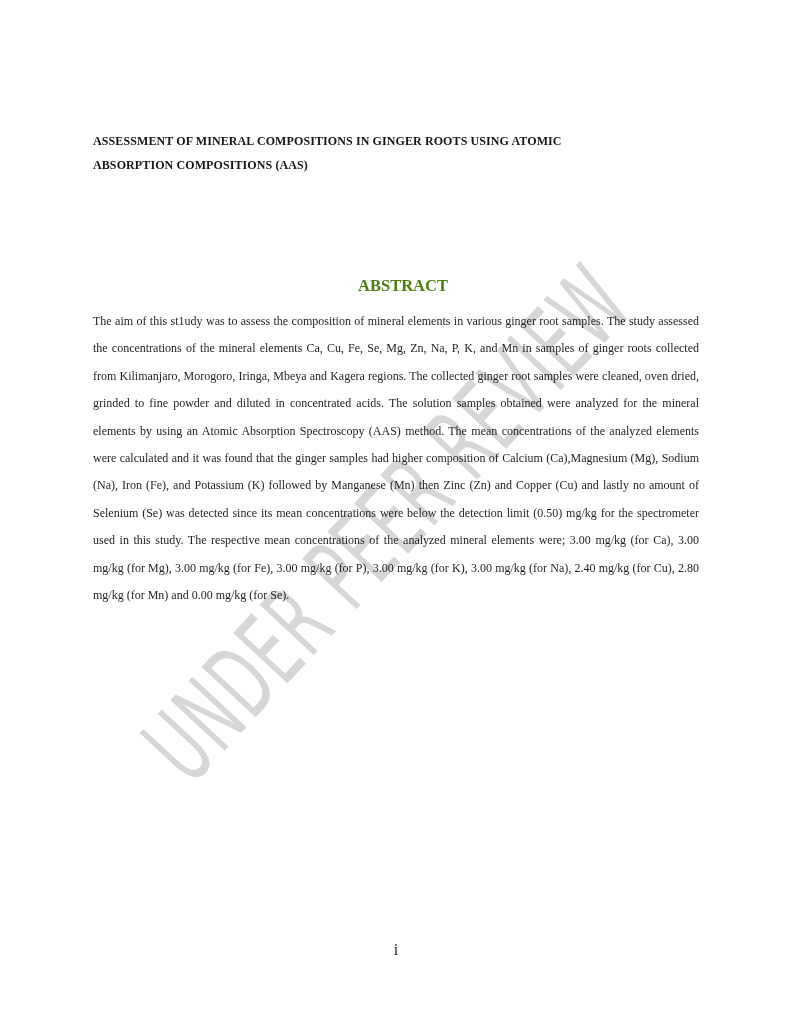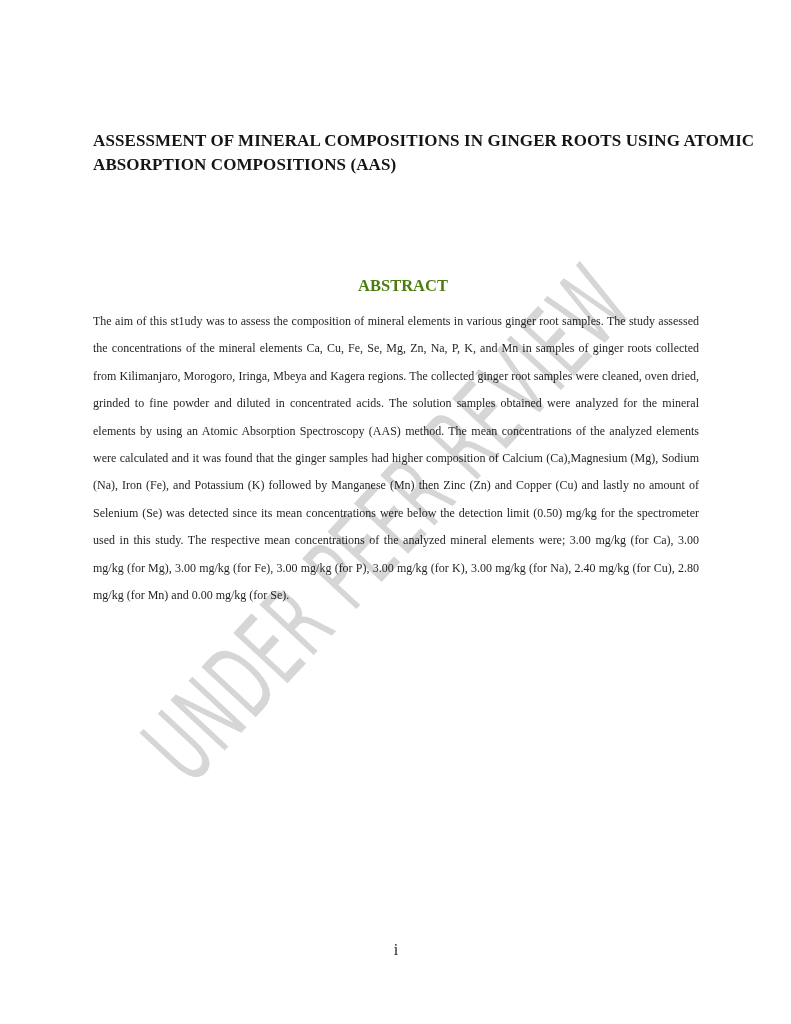--- a/index.html
+++ b/index.html
@@ -29,21 +29,21 @@
     white-space: nowrap;
     z-index: 1;
     opacity: 0.85;
   }
   .paper-title {
     position: absolute;
     left: 93px;
     top: 129px;
     width: 620px;
     margin: 0;
-    font-size: 17px;
+    font-size: 12px;
     font-weight: bold;
     line-height: 24px;
     letter-spacing: 0.1px;
     color: #151515;
     z-index: 2;
   }
   .title-line {
     display: block;
     white-space: nowrap;
   }

